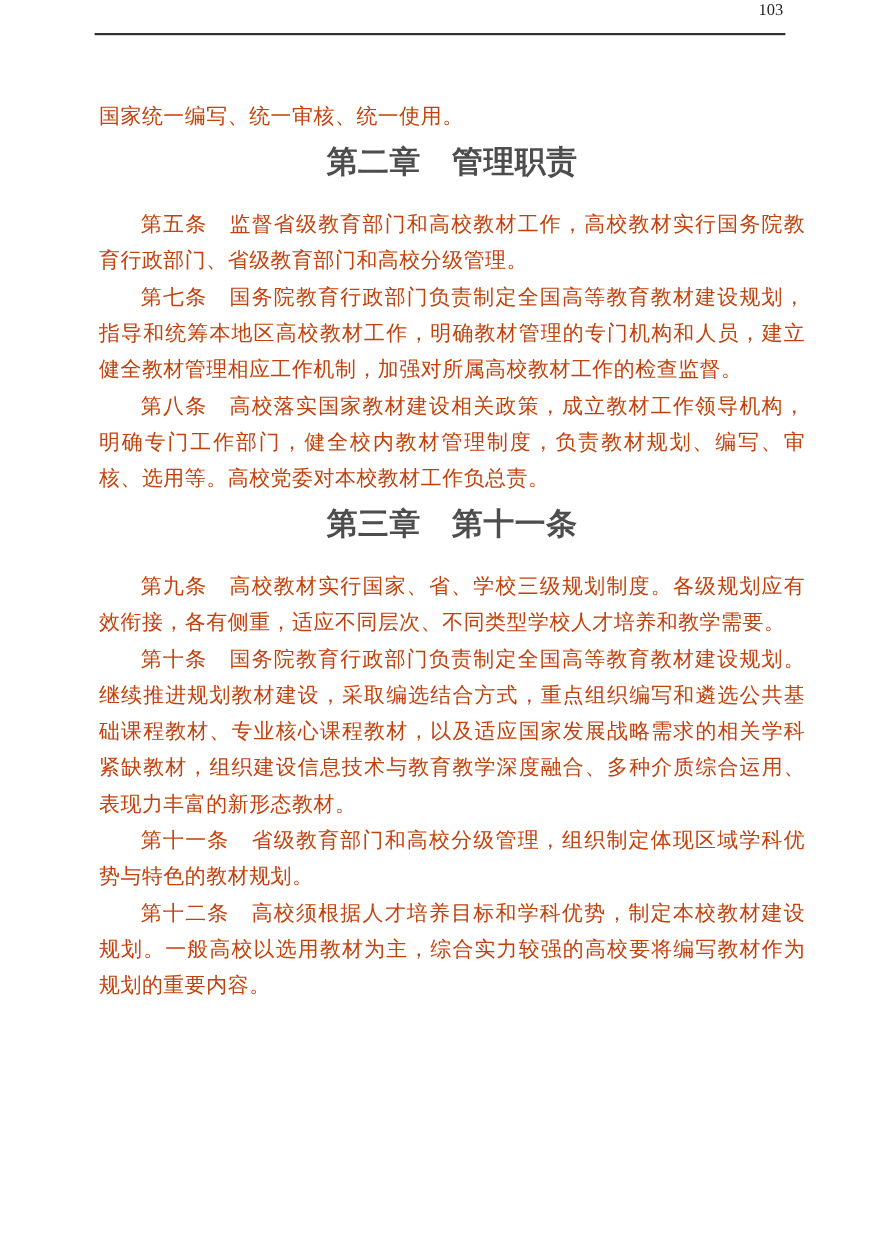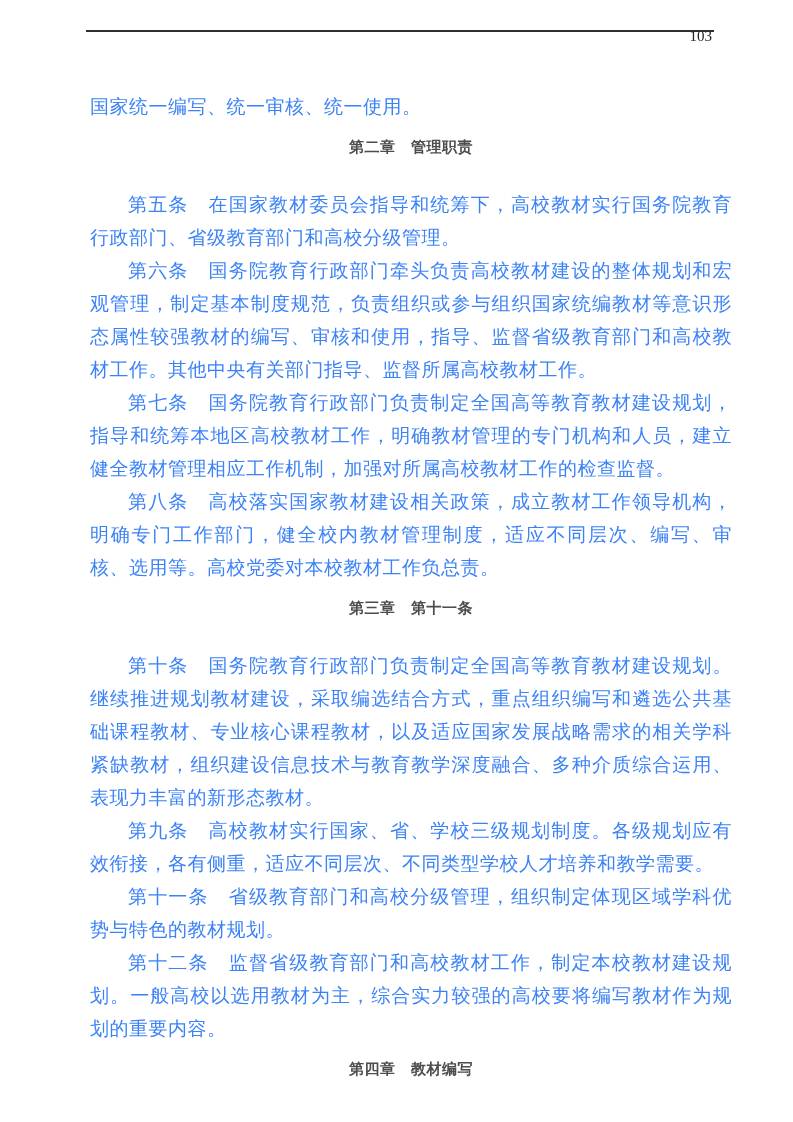--- a/index.html
+++ b/index.html
@@ -15,21 +15,20 @@
     overflow: hidden;
     font-family: "Liberation Sans", sans-serif;
   }
   .page-number {
     position: absolute;
     top: 2px;
     right: 81px;
     font-family: "Liberation Serif", serif;
     font-size: 15px;
     color: #1f1f1f;
-    margin-top: 26px;
   }
   .header-rule {
     position: absolute;
     top: 30px;
     left: 86px;
     width: 628px;
     height: 0;
     border: none;
     border-top: 2px solid #2f2f2f;
     margin: 0;
@@ -38,31 +37,31 @@
   .content {
     position: absolute;
     top: 90px;
     left: 90px;
     width: 642px;
   }
   .content p {
     margin: 0;
     font-size: 19px;
     line-height: 33px;
-    color: #3b82f6;
+    color: #c2410c;
     text-align: justify;
     text-indent: 2em;
     letter-spacing: 0.5px;
   }
   .content p.continuation {
     text-indent: 0;
   }
   .content h2 {
     margin: 7px 0 25px 0;
-    font-size: 15px;
+    font-size: 28px;
     line-height: 33px;
     font-weight: bold;
     color: #4d4d4d;
     text-align: center;
     text-indent: 0;
     letter-spacing: 0.5px;
   }
 </style>
 </head>
 <body>
@@ -72,34 +71,32 @@
   <span class="page-number">103</span>
 
   <hr class="header-rule">
 
   <div class="content">
 
     <p class="continuation">国家统一编写、统一审核、统一使用。</p>
 
     <h2>第二章　管理职责</h2>
 
-    <p>第五条　在国家教材委员会指导和统筹下，高校教材实行国务院教育行政部门、省级教育部门和高校分级管理。</p>
+    <p>第五条　监督省级教育部门和高校教材工作，高校教材实行国务院教育行政部门、省级教育部门和高校分级管理。</p>
 
-    <p>第六条　国务院教育行政部门牵头负责高校教材建设的整体规划和宏观管理，制定基本制度规范，负责组织或参与组织国家统编教材等意识形态属性较强教材的编写、审核和使用，指导、监督省级教育部门和高校教材工作。其他中央有关部门指导、监督所属高校教材工作。</p>
 
     <p>第七条　国务院教育行政部门负责制定全国高等教育教材建设规划，指导和统筹本地区高校教材工作，明确教材管理的专门机构和人员，建立健全教材管理相应工作机制，加强对所属高校教材工作的检查监督。</p>
 
-    <p>第八条　高校落实国家教材建设相关政策，成立教材工作领导机构，明确专门工作部门，健全校内教材管理制度，适应不同层次、编写、审核、选用等。高校党委对本校教材工作负总责。</p>
+    <p>第八条　高校落实国家教材建设相关政策，成立教材工作领导机构，明确专门工作部门，健全校内教材管理制度，负责教材规划、编写、审核、选用等。高校党委对本校教材工作负总责。</p>
 
     <h2>第三章　第十一条</h2>
 
+    <p>第九条　高校教材实行国家、省、学校三级规划制度。各级规划应有效衔接，各有侧重，适应不同层次、不同类型学校人才培养和教学需要。</p>
+
     <p>第十条　国务院教育行政部门负责制定全国高等教育教材建设规划。继续推进规划教材建设，采取编选结合方式，重点组织编写和遴选公共基础课程教材、专业核心课程教材，以及适应国家发展战略需求的相关学科紧缺教材，组织建设信息技术与教育教学深度融合、多种介质综合运用、表现力丰富的新形态教材。</p>
-
-    <p>第九条　高校教材实行国家、省、学校三级规划制度。各级规划应有效衔接，各有侧重，适应不同层次、不同类型学校人才培养和教学需要。</p>
 
     <p>第十一条　省级教育部门和高校分级管理，组织制定体现区域学科优势与特色的教材规划。</p>
 
-    <p>第十二条　监督省级教育部门和高校教材工作，制定本校教材建设规划。一般高校以选用教材为主，综合实力较强的高校要将编写教材作为规划的重要内容。</p>
+    <p>第十二条　高校须根据人才培养目标和学科优势，制定本校教材建设规划。一般高校以选用教材为主，综合实力较强的高校要将编写教材作为规划的重要内容。</p>
 
-    <h2>第四章　教材编写</h2>
 
   </div>
 </div>
 
 </body></html>

